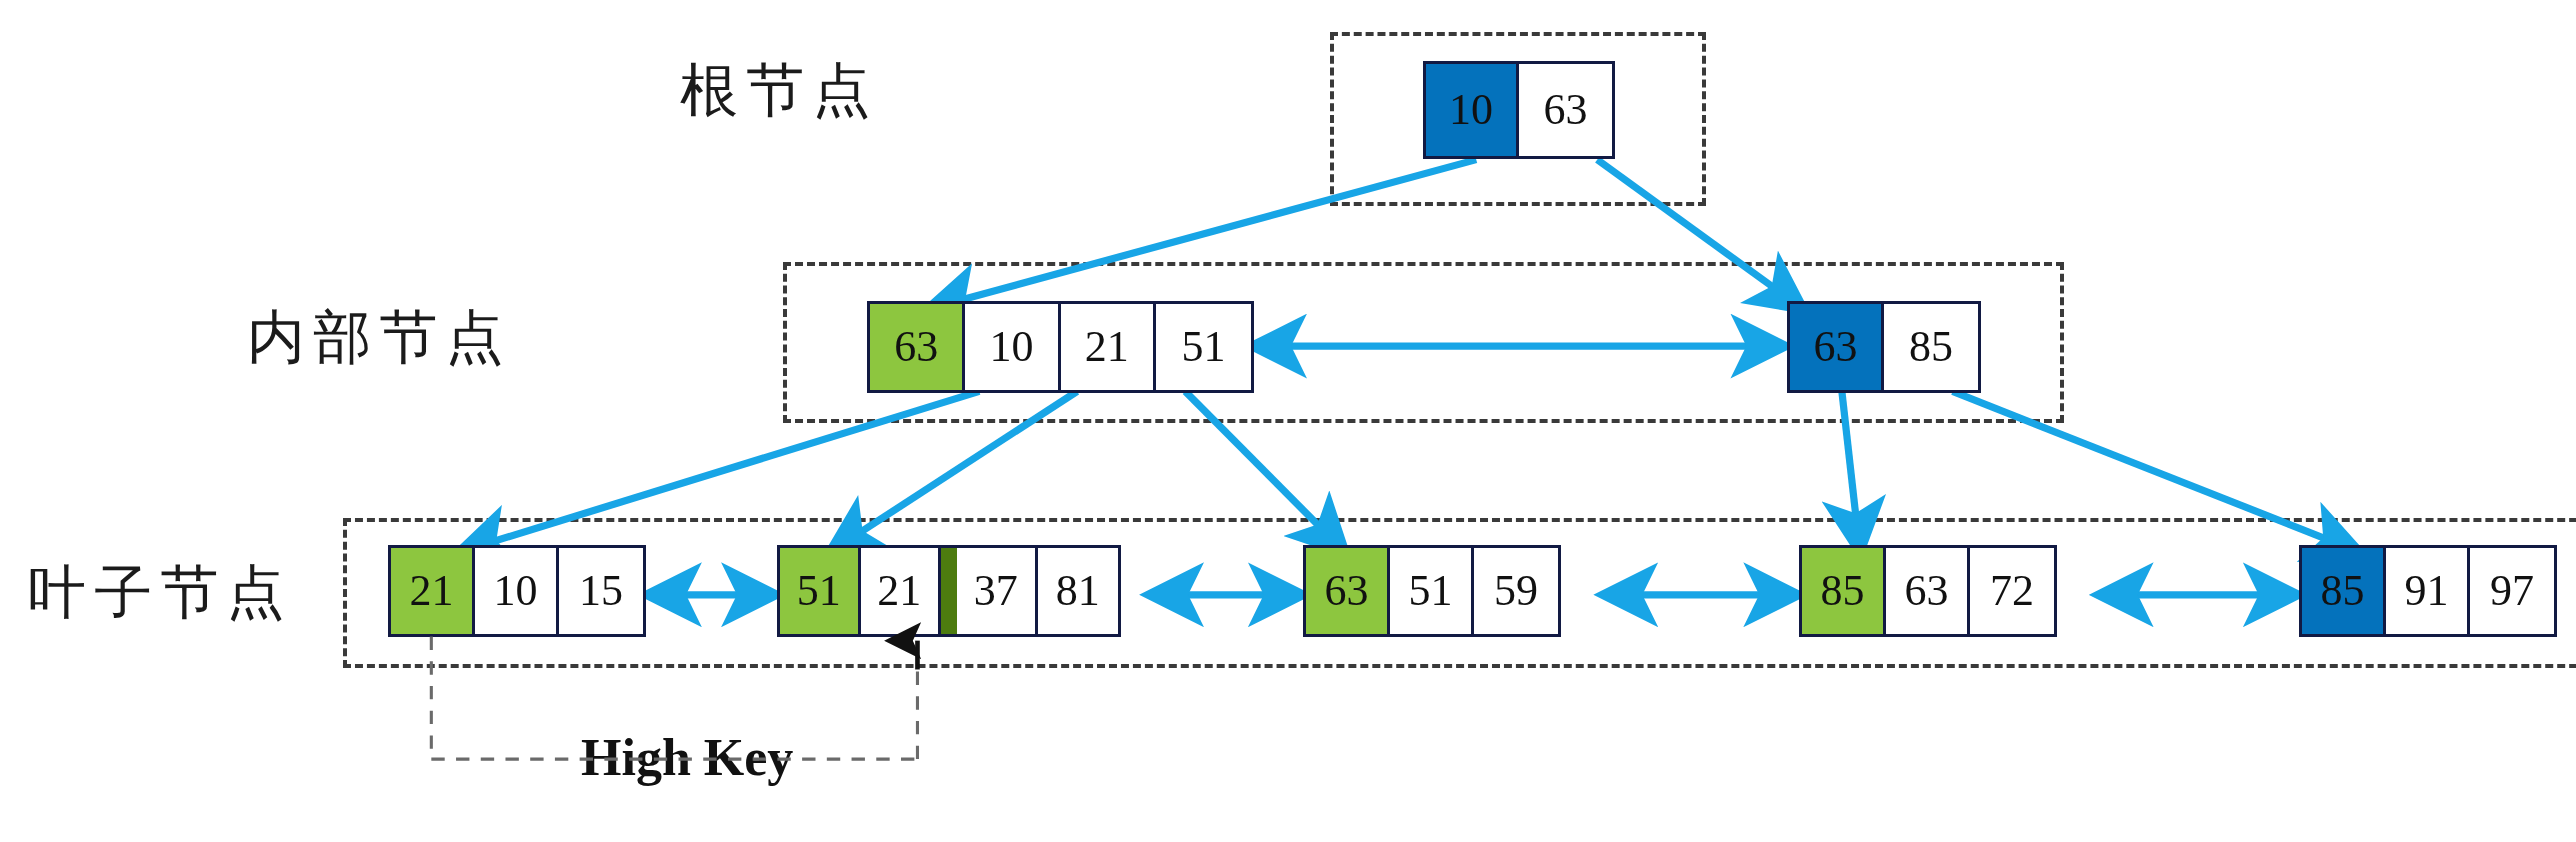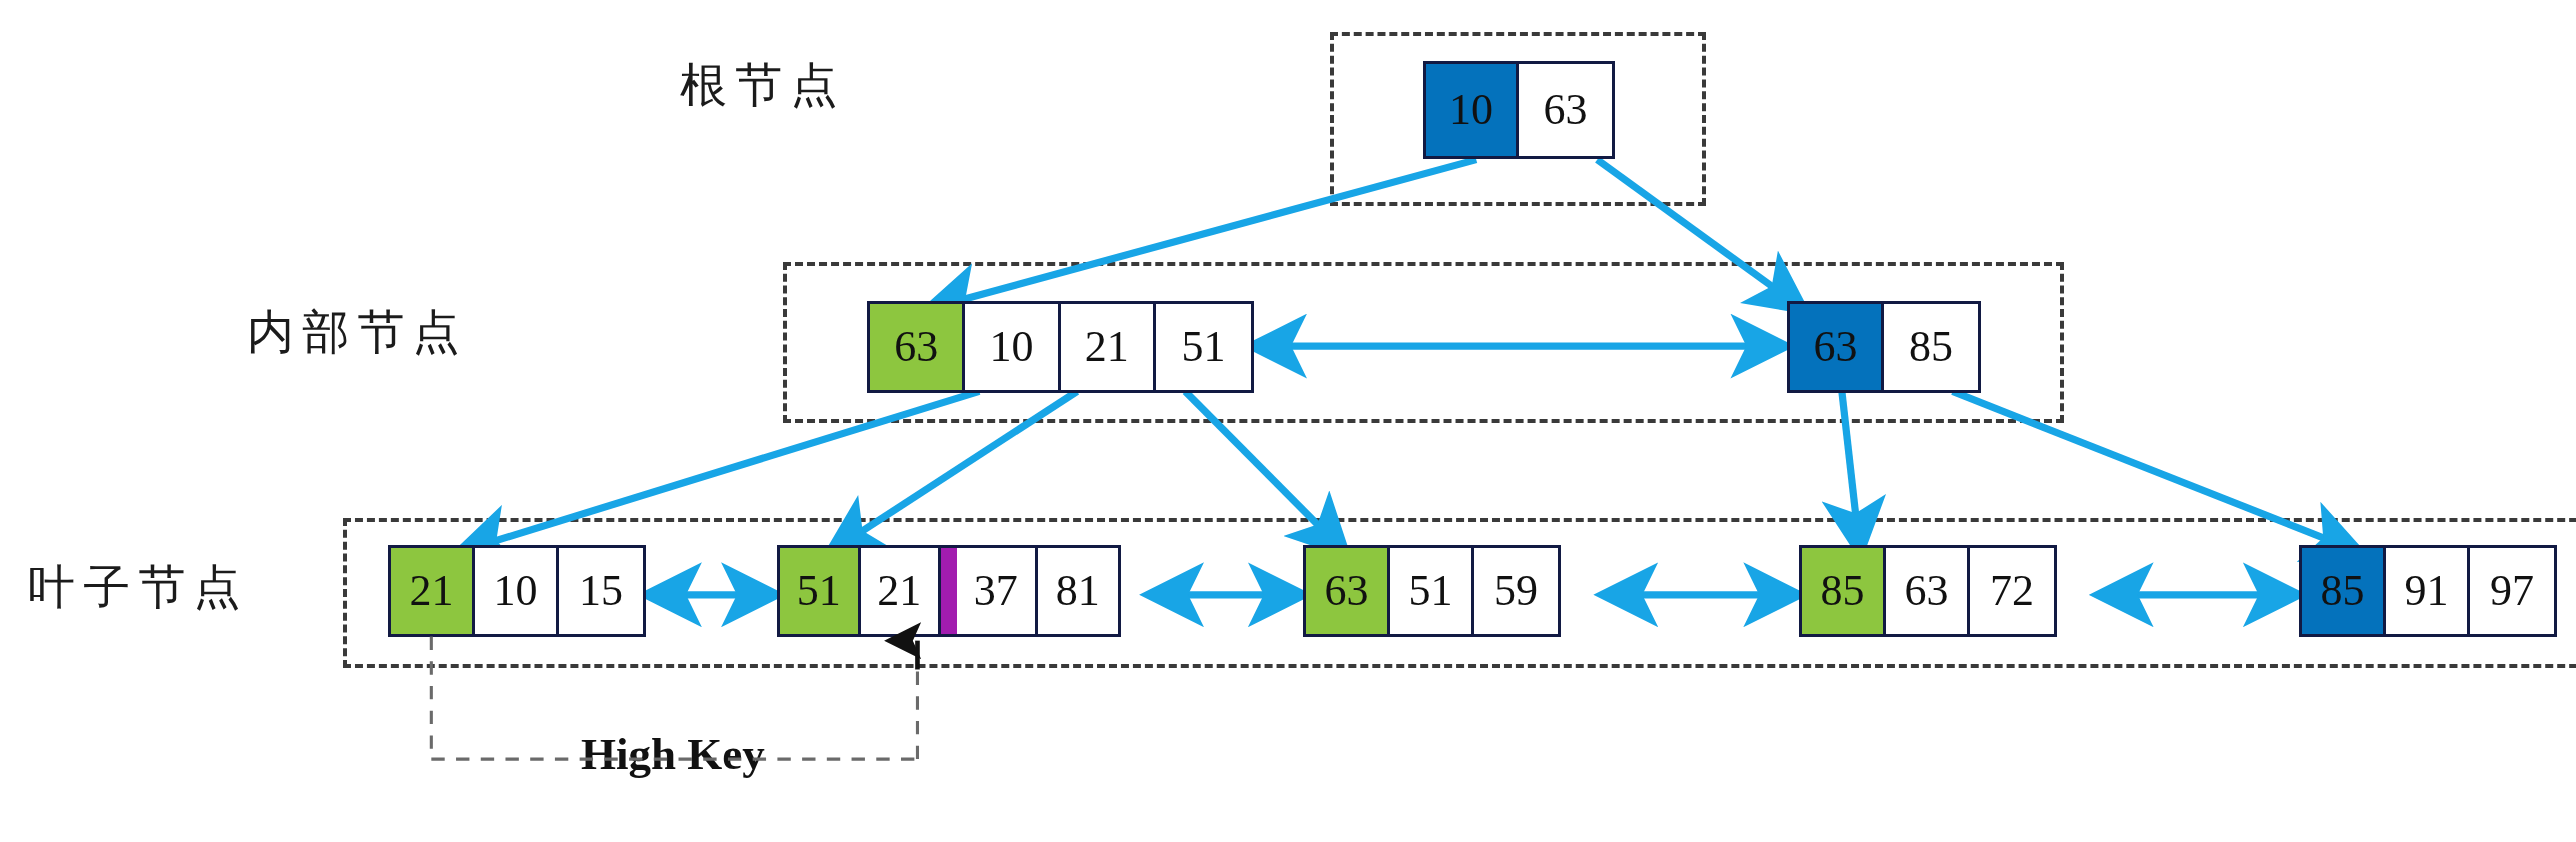--- a/index.html
+++ b/index.html
@@ -12,40 +12,40 @@
     width: 2662px;
     height: 842px;
     background: #ffffff;
     overflow: hidden;
     font-family: "Liberation Serif", "DejaVu Serif", serif;
   }
   
   .row-label {
     position: absolute;
     font-family: "Liberation Serif", "DejaVu Serif", serif;
-    font-size: 47px;
+    font-size: 58px;
     font-weight: 500;
     color: #1b1b1b;
     letter-spacing: 8.2px;
     white-space: nowrap;
     line-height: 1;
   }
   
   .group-box {
     position: absolute;
     border: 4.6px dashed #3a3a3a;
     box-sizing: border-box;
     background: transparent;
   }
   
   .node {
     position: absolute;
     display: flex;
     box-sizing: border-box;
-    background: #a21caf;
+    background: #4d7c0f;
     border: 3.6px solid #121a43;
     z-index: 5;
   }
   .cell {
     box-sizing: border-box;
     display: flex;
     align-items: center;
     justify-content: center;
     font-family: "Liberation Serif", "DejaVu Serif", serif;
     font-size: 44px;
@@ -68,21 +68,21 @@
     pointer-events: none;
     z-index: 2;
   }
   svg.overlay.front { z-index: 8; }
 
   
   .highkey-label {
     position: absolute;
     font-family: "Liberation Serif", "DejaVu Serif", serif;
     font-weight: bold;
-    font-size: 45px;
+    font-size: 52px;
     color: #111111;
     white-space: nowrap;
     line-height: 1;
   }
 </style>
 </head>
 <body>
 
 <div id="stage">
 

